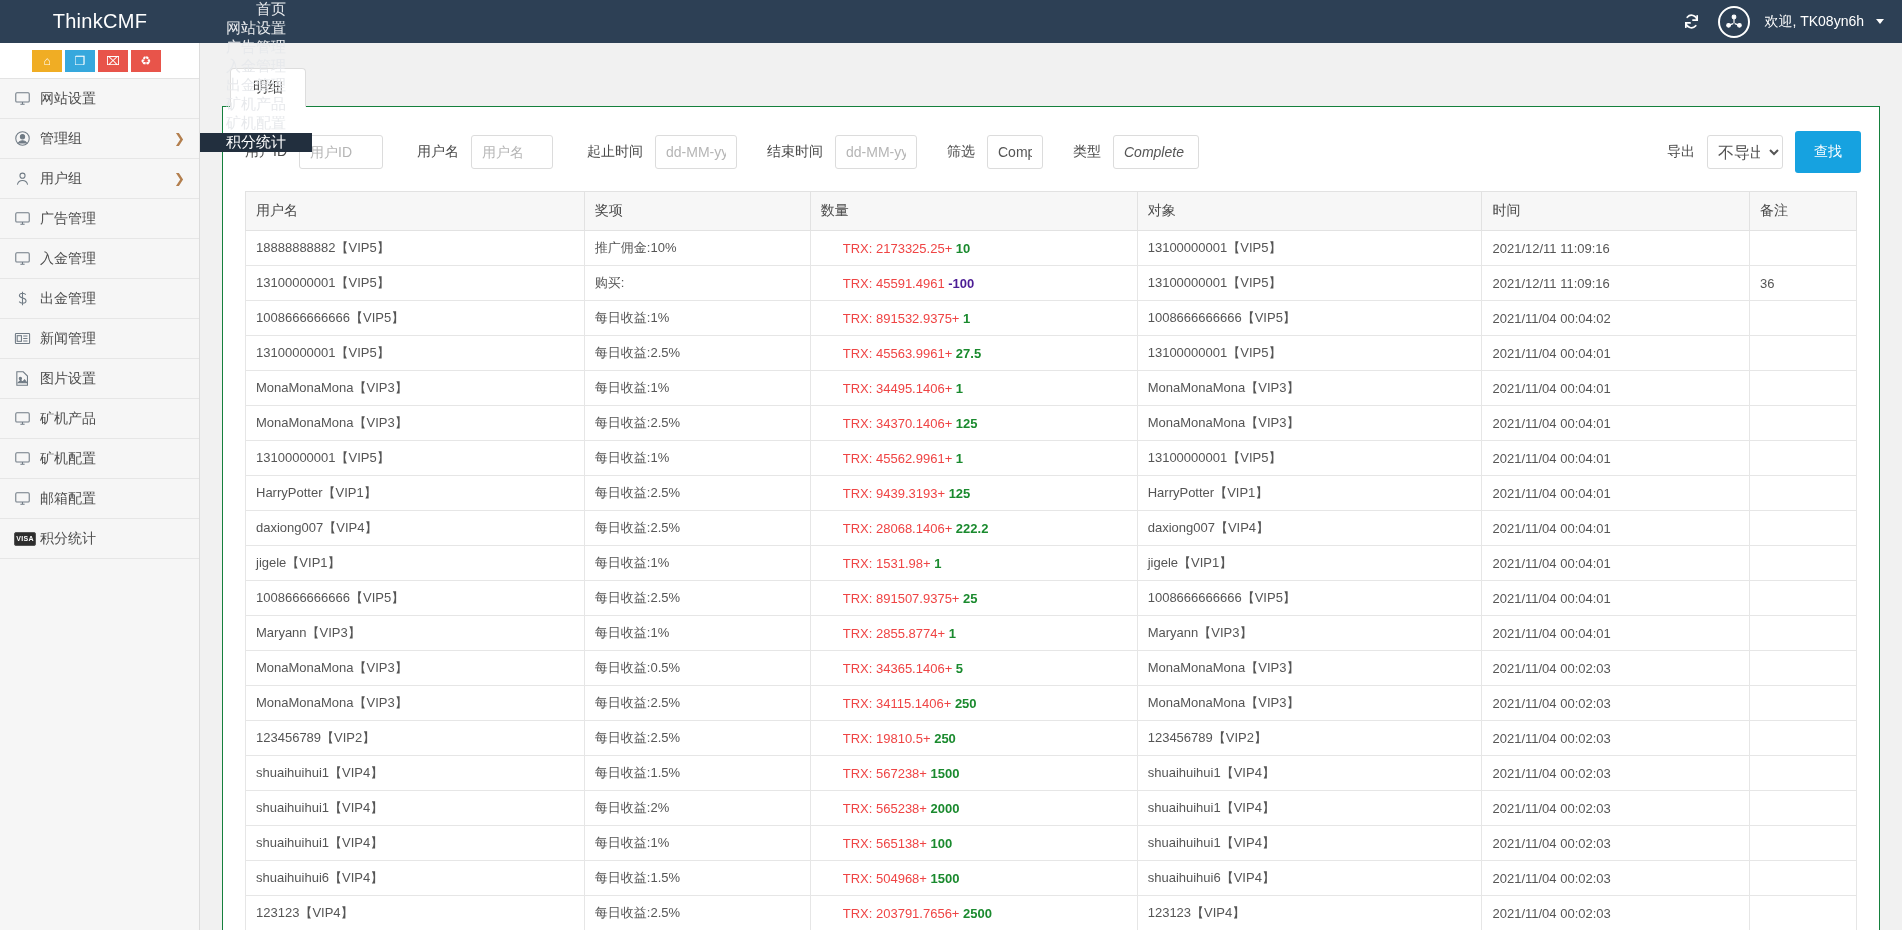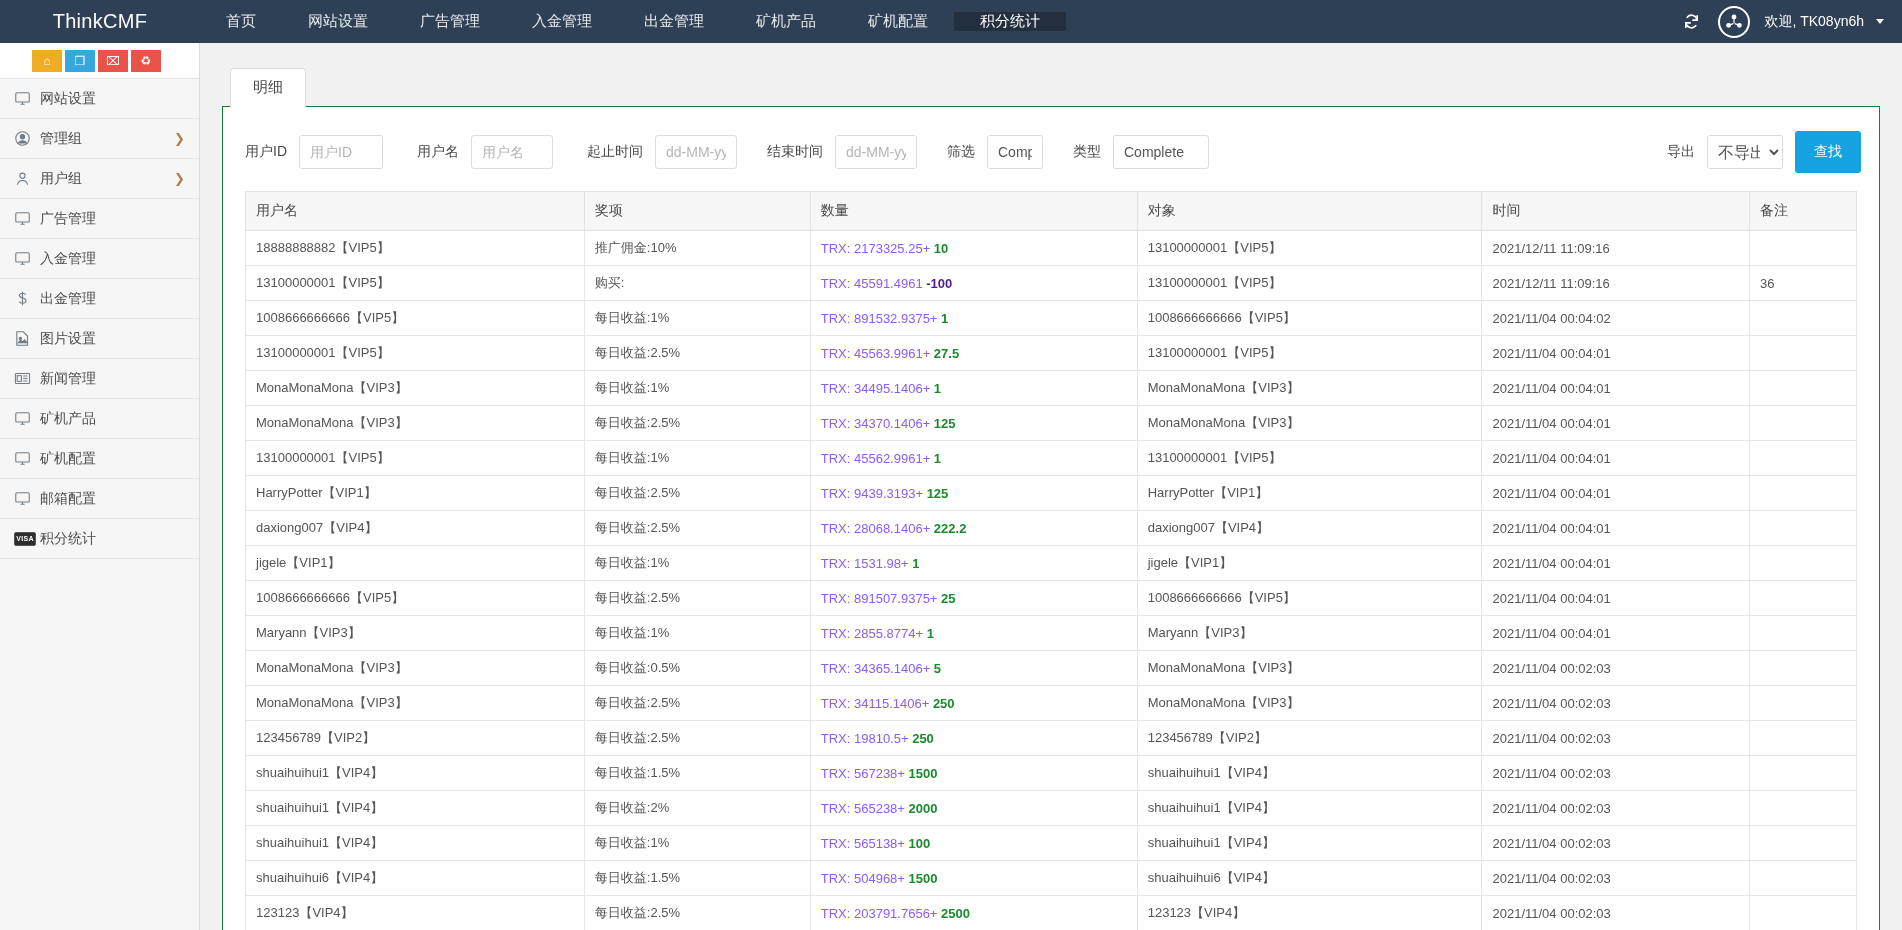--- a/index.html
+++ b/index.html
@@ -25,21 +25,21 @@
   #brand {
     width: 200px;
     display: flex;
     align-items: center;
     justify-content: center;
     color: #fff;
     font-size: 20px;
     letter-spacing: .3px;
     flex: 0 0 200px;
   }
-  #mainnav { display:flex; align-items:center; }
+  #mainnav { display:flex; align-items:flex-end;flex-direction:column; }
   .navitem {
     display:flex; align-items:center;
     padding: 0 26px;
     color: #e7e9ec;
     font-size: 15px;
     text-decoration:none;
     white-space: nowrap;
   }
   .navitem.active { background:#222f3e; color:#fff; }
   #topright {
@@ -142,21 +142,21 @@
     font-size: 14px; color:#555;
     font-family: "Liberation Sans", sans-serif;
     background:#fff;
     outline:none;
   }
   .f-input::placeholder { color:#b5b5b5; }
   .w-userid { width: 84px; }
   .w-username { width: 82px; }
   .w-date { width: 82px; }
   .w-filter { width: 56px; }
-  .w-type { width: 96px; }
+  .w-type { width: 86px; font-style: italic; }
   .gap { width: 34px; }
   .gap-s { width: 30px; }
   .f-select {
     border:1px solid #dcdcdc; border-radius:3px;
     height: 34px; width: 76px; padding: 0 6px;
     font-size: 16px; color:#555; background:#fff;
     font-family: "Liberation Sans", sans-serif;
     outline:none;
   }
   #searchbtn {
@@ -191,21 +191,21 @@
     text-overflow: ellipsis;
   }
   .col-user   { width: 285px; }
   .col-award  { width: 190px; }
   .col-qty    { width: 275px; }
   .col-obj    { width: 290px; }
   .col-time   { width: 225px; }
   .col-note   { width: 90px; }
   .pos { color:#1a8a2e; font-weight:bold; }
   .neg { color:#4c1d95; font-weight:bold; }
-  .brk { color:#8b5cf6; }
+  .brk { color:#ef4444;margin-left:22px; }
 </style>
 </head>
 <body>
 
 <div id="topbar">
   <div id="brand">ThinkCMF</div>
   <div id="mainnav">
       <a class="navitem">首页</a>
       <a class="navitem">网站设置</a>
       <a class="navitem">广告管理</a>
@@ -301,36 +301,36 @@
           <span class="side-ico">
             <svg width="17" height="17" viewBox="0 0 24 24" fill="none" stroke="#707b85" stroke-width="1.5">
               <path d="M12 2.5v19M16.6 6.6c-1-1.3-2.7-2-4.6-2-2.6 0-4.4 1.3-4.4 3.3 0 4.6 9.4 2.4 9.4 7.2 0 2.1-2 3.5-4.8 3.5-2.1 0-3.9-.8-4.9-2.2"></path>
             </svg>
           </span>
           <span class="side-label">出金管理</span>
         </div>
         <div class="side-item">
           <span class="side-ico">
             <svg width="17" height="17" viewBox="0 0 24 24" fill="none" stroke="#707b85" stroke-width="1.5">
+              <rect x="2" y="5" width="20" height="14" rx="1"></rect>
+              <rect x="4.5" y="8" width="6" height="8"></rect>
+              <path d="M13 8.5h6M13 12h6M13 15.5h6"></path>
+            </svg>
+          </span>
+          <span class="side-label">新闻管理</span>
+        </div>
+        <div class="side-item">
+          <span class="side-ico">
+            <svg width="17" height="17" viewBox="0 0 24 24" fill="none" stroke="#707b85" stroke-width="1.5">
               <path d="M4 2.5h9l6 6V21.5H4z"></path>
               <circle cx="9" cy="12" r="1.6" fill="#707b85"></circle>
               <path d="M6 18l3.5-3.5L12 17l3-3 3 4z" fill="#707b85"></path>
             </svg>
           </span>
           <span class="side-label">图片设置</span>
-        </div>
-        <div class="side-item">
-          <span class="side-ico">
-            <svg width="17" height="17" viewBox="0 0 24 24" fill="none" stroke="#707b85" stroke-width="1.5">
-              <rect x="2" y="5" width="20" height="14" rx="1"></rect>
-              <rect x="4.5" y="8" width="6" height="8"></rect>
-              <path d="M13 8.5h6M13 12h6M13 15.5h6"></path>
-            </svg>
-          </span>
-          <span class="side-label">新闻管理</span>
         </div>
         <div class="side-item">
           <span class="side-ico">
             <svg width="17" height="17" viewBox="0 0 24 24" fill="none" stroke="#707b85" stroke-width="1.5">
               <rect x="2.5" y="4" width="19" height="13" rx="1.5"></rect>
               <path d="M9 20h6M12 17v3"></path>
             </svg>
           </span>
           <span class="side-label">矿机产品</span>
         </div>

